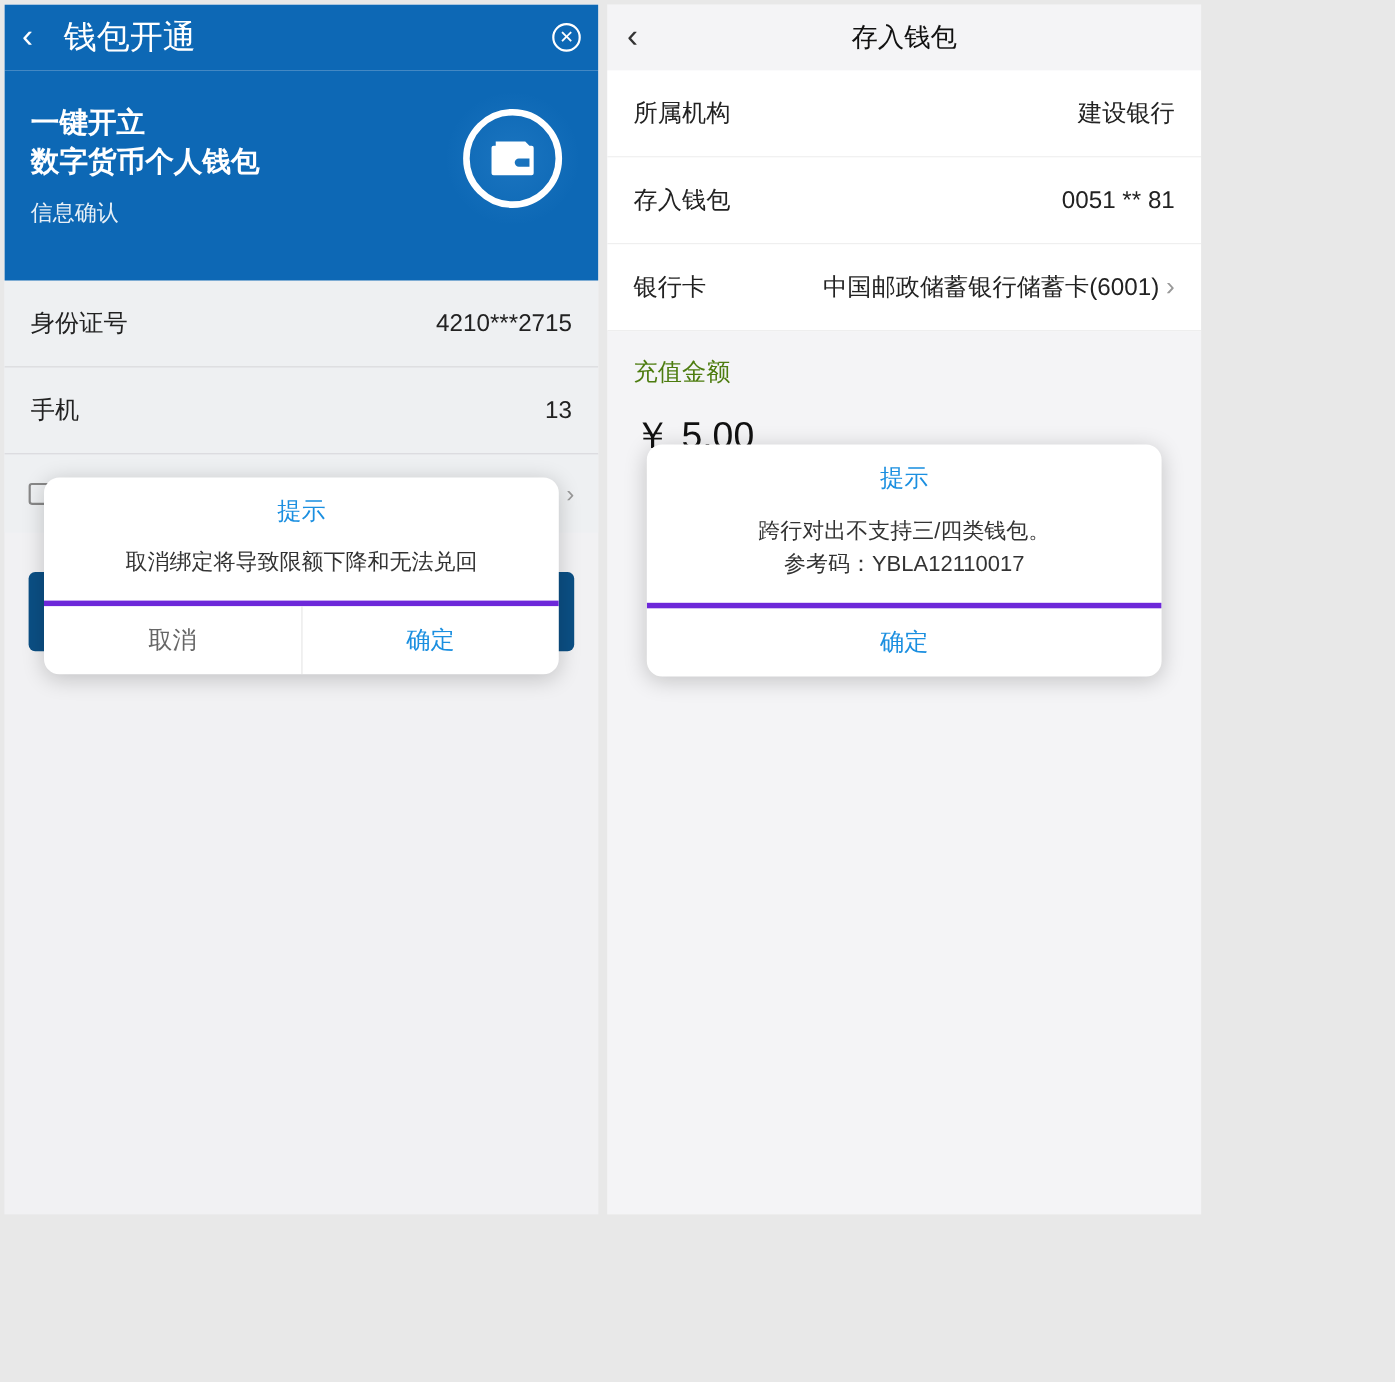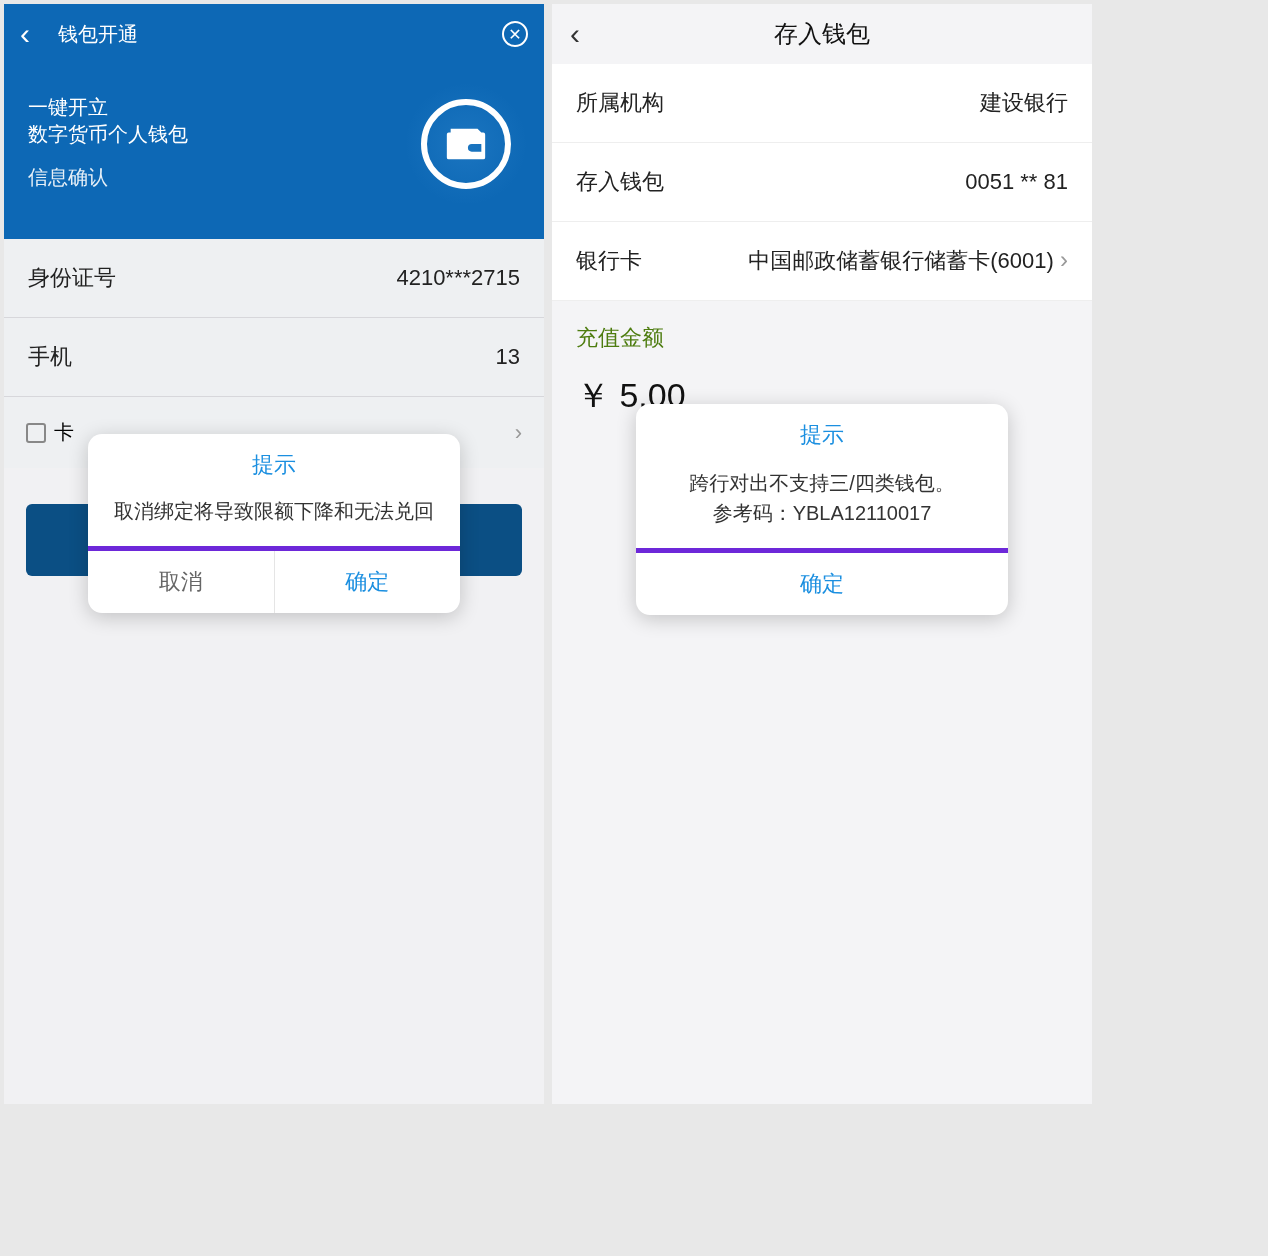--- a/index.html
+++ b/index.html
@@ -22,34 +22,34 @@
   .left-header {
     background: #0d68b5;
     color: #fff;
     height: 60px;
     display: flex;
     align-items: center;
     padding: 0 16px;
     font-size: 24px;
   }
   .back-icon { width: 26px; font-size: 30px; }
-  .left-header .title { flex: 1; margin-left: 12px; font-size: 20px; }
+  .left-header .title { flex: 1; margin-left: 12px; font-size: 30px; }
   .close-circle {
     width: 26px; height: 26px; border: 2px solid #fff; border-radius: 50%;
     display: flex; align-items: center; justify-content: center; font-size: 16px;
   }
 
   .hero {
     background: linear-gradient(#0d68b5, #0d68b5);
     color: #fff;
     padding: 30px 24px 48px;
     position: relative;
     overflow: hidden;
   }
-  .hero .big { font-size: 20px; line-height: 1.35; font-weight: 400; }
+  .hero .big { font-size: 26px; line-height: 1.35; font-weight: 700; }
   .hero .sub { margin-top: 16px; font-size: 20px; opacity: .9; }
   .wallet-badge {
     position: absolute; right: 18px; top: 20px;
     width: 120px; height: 120px; border-radius: 50%;
     background: radial-gradient(circle,#1b75c0 0%,#0d68b5 72%);
     display:flex; align-items:center; justify-content:center;
   }
   .wallet-ring{
     width:90px;height:90px;border-radius:50%;border:6px solid #fff;
     display:flex;align-items:center;justify-content:center;
@@ -78,21 +78,21 @@
   .arrow-r{color:#999;font-size:24px;}
 
   .big-button{
     margin:36px 22px;background:#0b4f84;color:#fff;border-radius:6px;
     text-align:center;padding:20px;font-size:24px;
   }
 
   
   .modal{
     position:absolute;left:50%;transform:translateX(-50%);
-    width:372px;background:#fff;border-radius:14px;overflow:hidden;
+    width:468px;background:#fff;border-radius:14px;overflow:hidden;
     box-shadow:0 4px 20px rgba(0,0,0,.2);
   }
   .modal.left{top:430px;}
   .modal .m-title{color:#1b8fe0;text-align:center;padding:16px 0 10px;font-size:22px;}
   .modal .m-body{color:#333;text-align:center;padding:6px 26px 20px;font-size:20px;line-height:1.5;}
   .modal .m-btns{display:flex;border-top:5px solid #6d28d9;}
   .modal .m-btn{flex:1;text-align:center;padding:16px 0;font-size:22px;color:#666;}
   .modal .m-btn.primary{color:#1b8fe0;border-left:1px solid #e5e5e5;}
   .modal.single .m-btn.primary{border-left:none;}
 

